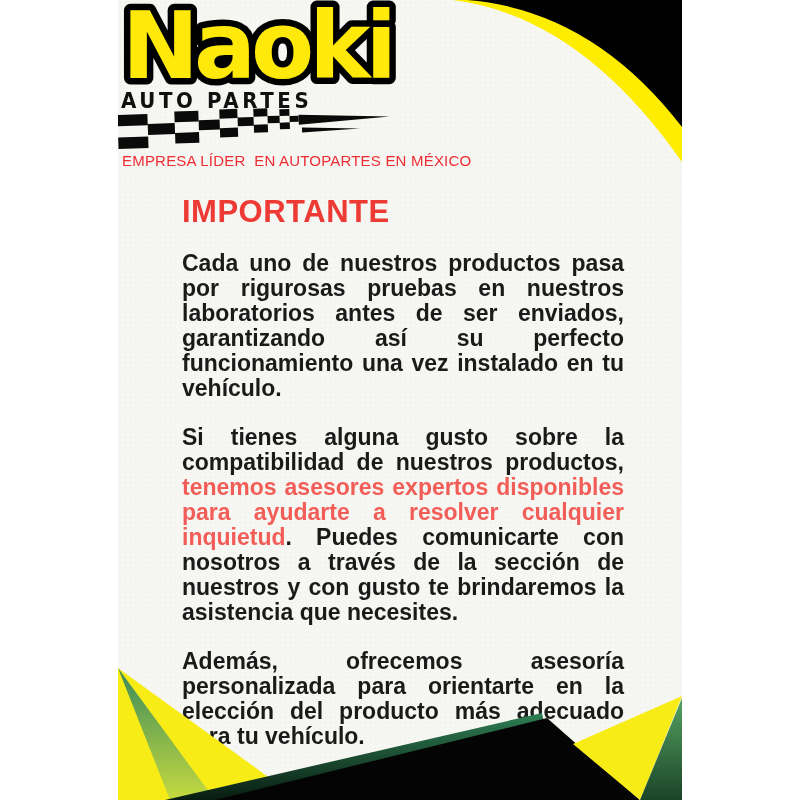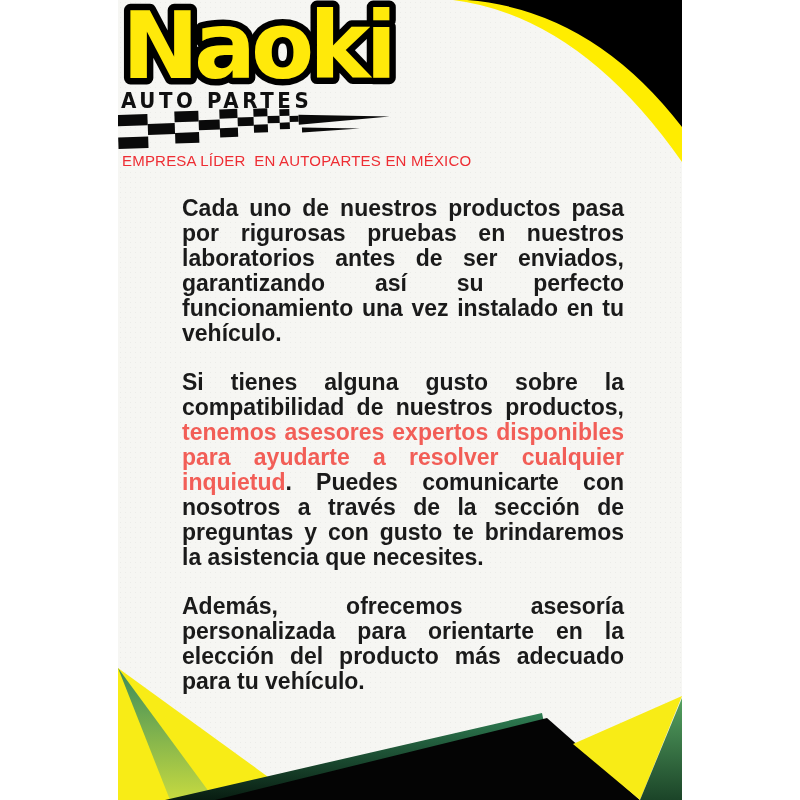--- a/index.html
+++ b/index.html
@@ -82,22 +82,23 @@
           <rect x="172" y="11" width="9" height="6"></rect>
           <polygon points="181,10 272,15 181,20"></polygon>
           <polygon points="184,23 242,26 184,28"></polygon>
         </g>
       </svg>
 
       <div class="tagline">EMPRESA LÍDER  EN AUTOPARTES EN MÉXICO</div>
     </div>
 
     <main class="content">
+      <h1>IMPORTANTE</h1>
       <p>Cada uno de nuestros productos pasa por rigurosas pruebas en nuestros laboratorios antes de ser enviados, garantizando así su perfecto funcionamiento una vez instalado en tu vehículo.</p>
-      <p><span>Si tienes alguna gusto sobre la compatibilidad de nuestros productos, </span><span class="red">tenemos asesores expertos disponibles para ayudarte a resolver cualquier inquietud</span><span>. Puedes comunicarte con nosotros a través de la sección de preguntas y con gusto te brindaremos la asistencia que necesites.</span></p>
+      <p><span>Si tienes alguna gusto sobre la compatibilidad de nuestros productos, </span><span class="red">tenemos asesores expertos disponibles para ayudarte a resolver cualquier inquietud</span><span>. Puedes comunicarte con nosotros a través de la sección de nuestros y con gusto te brindaremos la asistencia que necesites.</span></p>
       <p>Además, ofrecemos asesoría personalizada para orientarte en la elección del producto más adecuado para tu vehículo.</p>
     </main>
 
     <svg id="bottomDecor" class="decor" viewBox="0 0 564 140" preserveAspectRatio="none" aria-hidden="true">
       <defs>
         <linearGradient id="gradLeftGreen" x1="0" y1="0" x2="0" y2="1">
           <stop offset="0" stop-color="#3A8A5B"></stop>
             <stop offset="1" stop-color="#C6DA40"></stop>
         </linearGradient>
         <linearGradient id="gradMountain" x1="0" y1="0" x2="0" y2="1">

